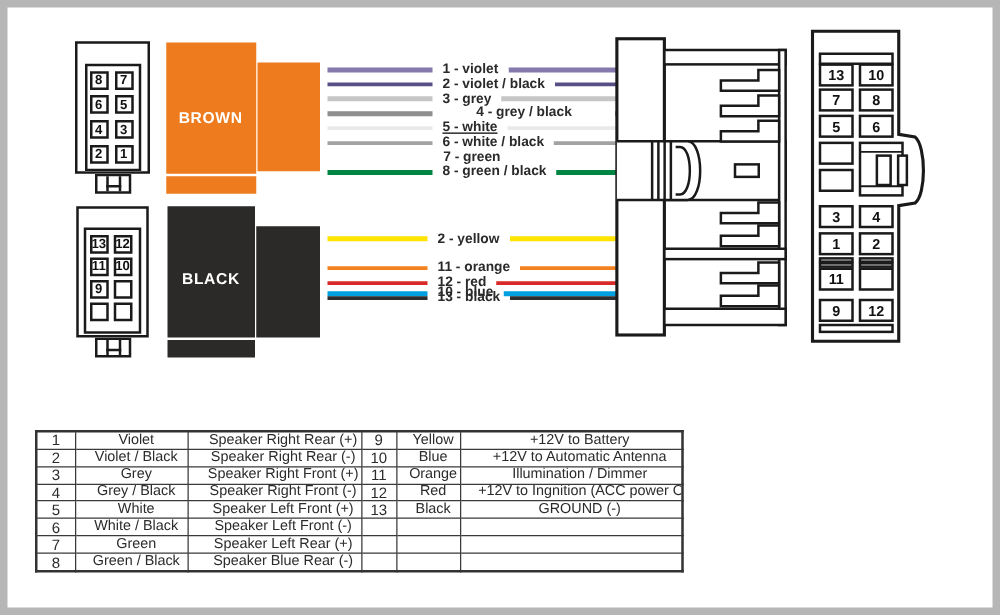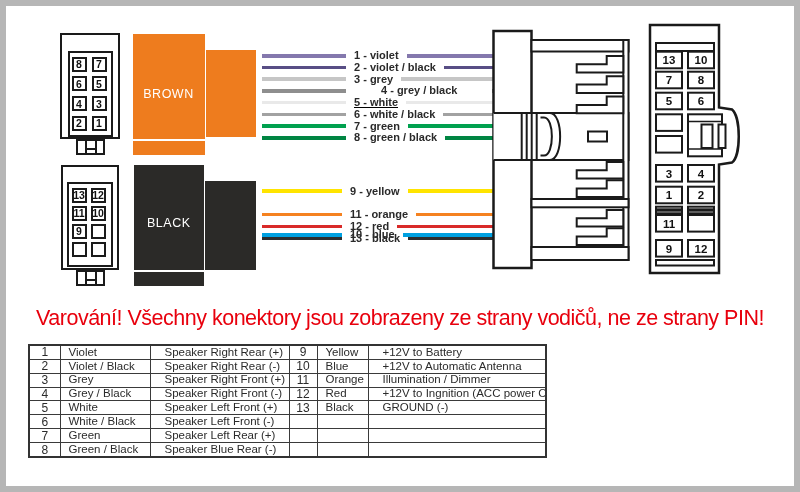--- a/index.html
+++ b/index.html
@@ -11,34 +11,34 @@
   .conn-outer{position:absolute;border:2px solid #1a1a1a;background:#fff;box-sizing:border-box;}
   .conn-inner{position:absolute;border:2px solid #1a1a1a;background:#fff;box-sizing:border-box;}
   .pin-cell{position:absolute;border:2px solid #1a1a1a;box-sizing:border-box;background:#fff;
             display:flex;align-items:center;justify-content:center;
             font-size:10.5px;font-weight:bold;color:#111;}
   .tab{position:absolute;border:2px solid #1a1a1a;box-sizing:border-box;background:#fff;}
   .tab .vl{position:absolute;top:0;bottom:0;width:2px;background:#1a1a1a;}
   .tab .hl{position:absolute;height:2px;background:#1a1a1a;}
   
   .block{position:absolute;display:flex;align-items:center;justify-content:center;
-         color:#fff;font-weight:normal;font-size:12.5px;letter-spacing:.5px;}
+         color:#fff;font-weight:bold;font-size:12.5px;letter-spacing:.5px;}
   
   .wire-row{position:absolute;display:flex;align-items:center;height:13px;}
   .wline{height:3.5px;}
   .wline.grow{flex:1;}
   .wlabel{font-size:11px;font-weight:bold;color:#2a2a2a;white-space:nowrap;margin:0 8px;line-height:13px;}
   
   #warning{position:absolute;left:0;width:800px;top:306px;text-align:center;
            font-size:21.5px;letter-spacing:-0.5px;white-space:nowrap;}
   
   #pin-table{position:absolute;left:28px;top:344px;border-collapse:collapse;
              table-layout:fixed;width:517px;height:114px;
              font-size:11.5px;color:#2b2b2b;background:#fff;}
-  #pin-table td{border:1px solid #3a3a3a;padding:0;line-height:1;overflow:hidden;white-space:nowrap;}
+  #pin-table td{border:1px solid #3a3a3a;padding:0;line-height:1;overflow:hidden;white-space:nowrap;text-align:center;}
   #pin-table{border:2px solid #333;}
   #pin-table td.c-num{text-align:center;font-size:12px;}
   #pin-table td.c-color{padding-left:8px;}
   #pin-table td.c-fn{padding-left:14px;}
   svg text{font-family:"Liberation Sans",sans-serif;}
 </style>
 </head>
 <body>
 
 <div id="stage">
@@ -116,35 +116,35 @@
       <div class="wire-row" style="left: 262px; width: 231px; top: 96.1px; text-decoration: underline;">
         <div class="wline" style="width: 84px; background: rgb(233, 233, 233);"></div>
         <span class="wlabel">5 - white</span>
         <div class="wline grow" style="background: rgb(233, 233, 233);"></div>
       </div>
       <div class="wire-row" style="left: 262px; width: 231px; top: 107.8px;">
         <div class="wline" style="width: 84px; background: rgb(162, 162, 162);"></div>
         <span class="wlabel">6 - white / black</span>
         <div class="wline grow" style="background: rgb(162, 162, 162);"></div>
       </div>
-      <div class="wire-row" style="left: 262px; width: 231px; top: 119.6px;">
+      <div class="wire-row" style="left: 262px; width: 231px; top: 119.6px; flex-direction: column;">
         <div class="wline" style="width: 84px; background: rgb(0, 161, 79);"></div>
         <span class="wlabel">7 - green</span>
         <div class="wline grow" style="background: rgb(0, 161, 79);"></div>
       </div>
       <div class="wire-row" style="left: 262px; width: 231px; top: 131.3px;">
         <div class="wline" style="width: 84px; background: rgb(0, 133, 66);"></div>
         <span class="wlabel">8 - green / black</span>
         <div class="wline grow" style="background: rgb(0, 133, 66);"></div>
       </div>
     </div>
   <div id="wires-bottom">
       <div class="wire-row" style="left: 262px; width: 231px; top: 184.5px;">
         <div class="wline" style="width: 80px; background: rgb(255, 228, 0);"></div>
-        <span class="wlabel">9 - yellow</span>
+        <span class="wlabel">2 - yellow</span>
         <div class="wline grow" style="background: rgb(255, 228, 0);"></div>
       </div>
       <div class="wire-row" style="left: 262px; width: 231px; top: 196.3px; margin-top: 32px;">
         <div class="wline" style="width: 80px; background: rgb(0, 160, 224);"></div>
         <span class="wlabel">10 - blue</span>
         <div class="wline grow" style="background: rgb(0, 160, 224);"></div>
       </div>
       <div class="wire-row" style="left: 262px; width: 231px; top: 208.2px;">
         <div class="wline" style="width: 80px; background: rgb(245, 130, 32);"></div>
         <span class="wlabel">11 - orange</span>
@@ -230,21 +230,20 @@
         <text x="21" y="229.6" text-anchor="middle" font-size="11.5" font-weight="bold" fill="#111">9</text>
         <rect x="40" y="217" width="26" height="16.6" fill="#fff" stroke="#1a1a1a" stroke-width="2"></rect>
         <text x="53" y="229.6" text-anchor="middle" font-size="11.5" font-weight="bold" fill="#111">12</text>
         <rect x="8" y="183.7" width="26" height="2.6" fill="#fff" stroke="#1a1a1a" stroke-width="2"></rect>
         <rect x="40" y="183.7" width="26" height="2.6" fill="#fff" stroke="#1a1a1a" stroke-width="2"></rect>
         <rect x="8" y="187.7" width="26" height="2.6" fill="#fff" stroke="#1a1a1a" stroke-width="2"></rect>
         <rect x="40" y="187.7" width="26" height="2.6" fill="#fff" stroke="#1a1a1a" stroke-width="2"></rect>
       </g>
   </svg>
 
-  <div id="warning" style="color: rgb(232, 0, 13);">Varování! Všechny konektory jsou zobrazeny ze strany vodičů, ne ze strany PIN!</div>
 
   <table id="pin-table">
     <colgroup>
       <col style="width:31px">
         <col style="width:90px">
         <col style="width:139px">
       <col style="width:28px">
         <col style="width:51px">
         <col style="width:178px">
     </colgroup>

